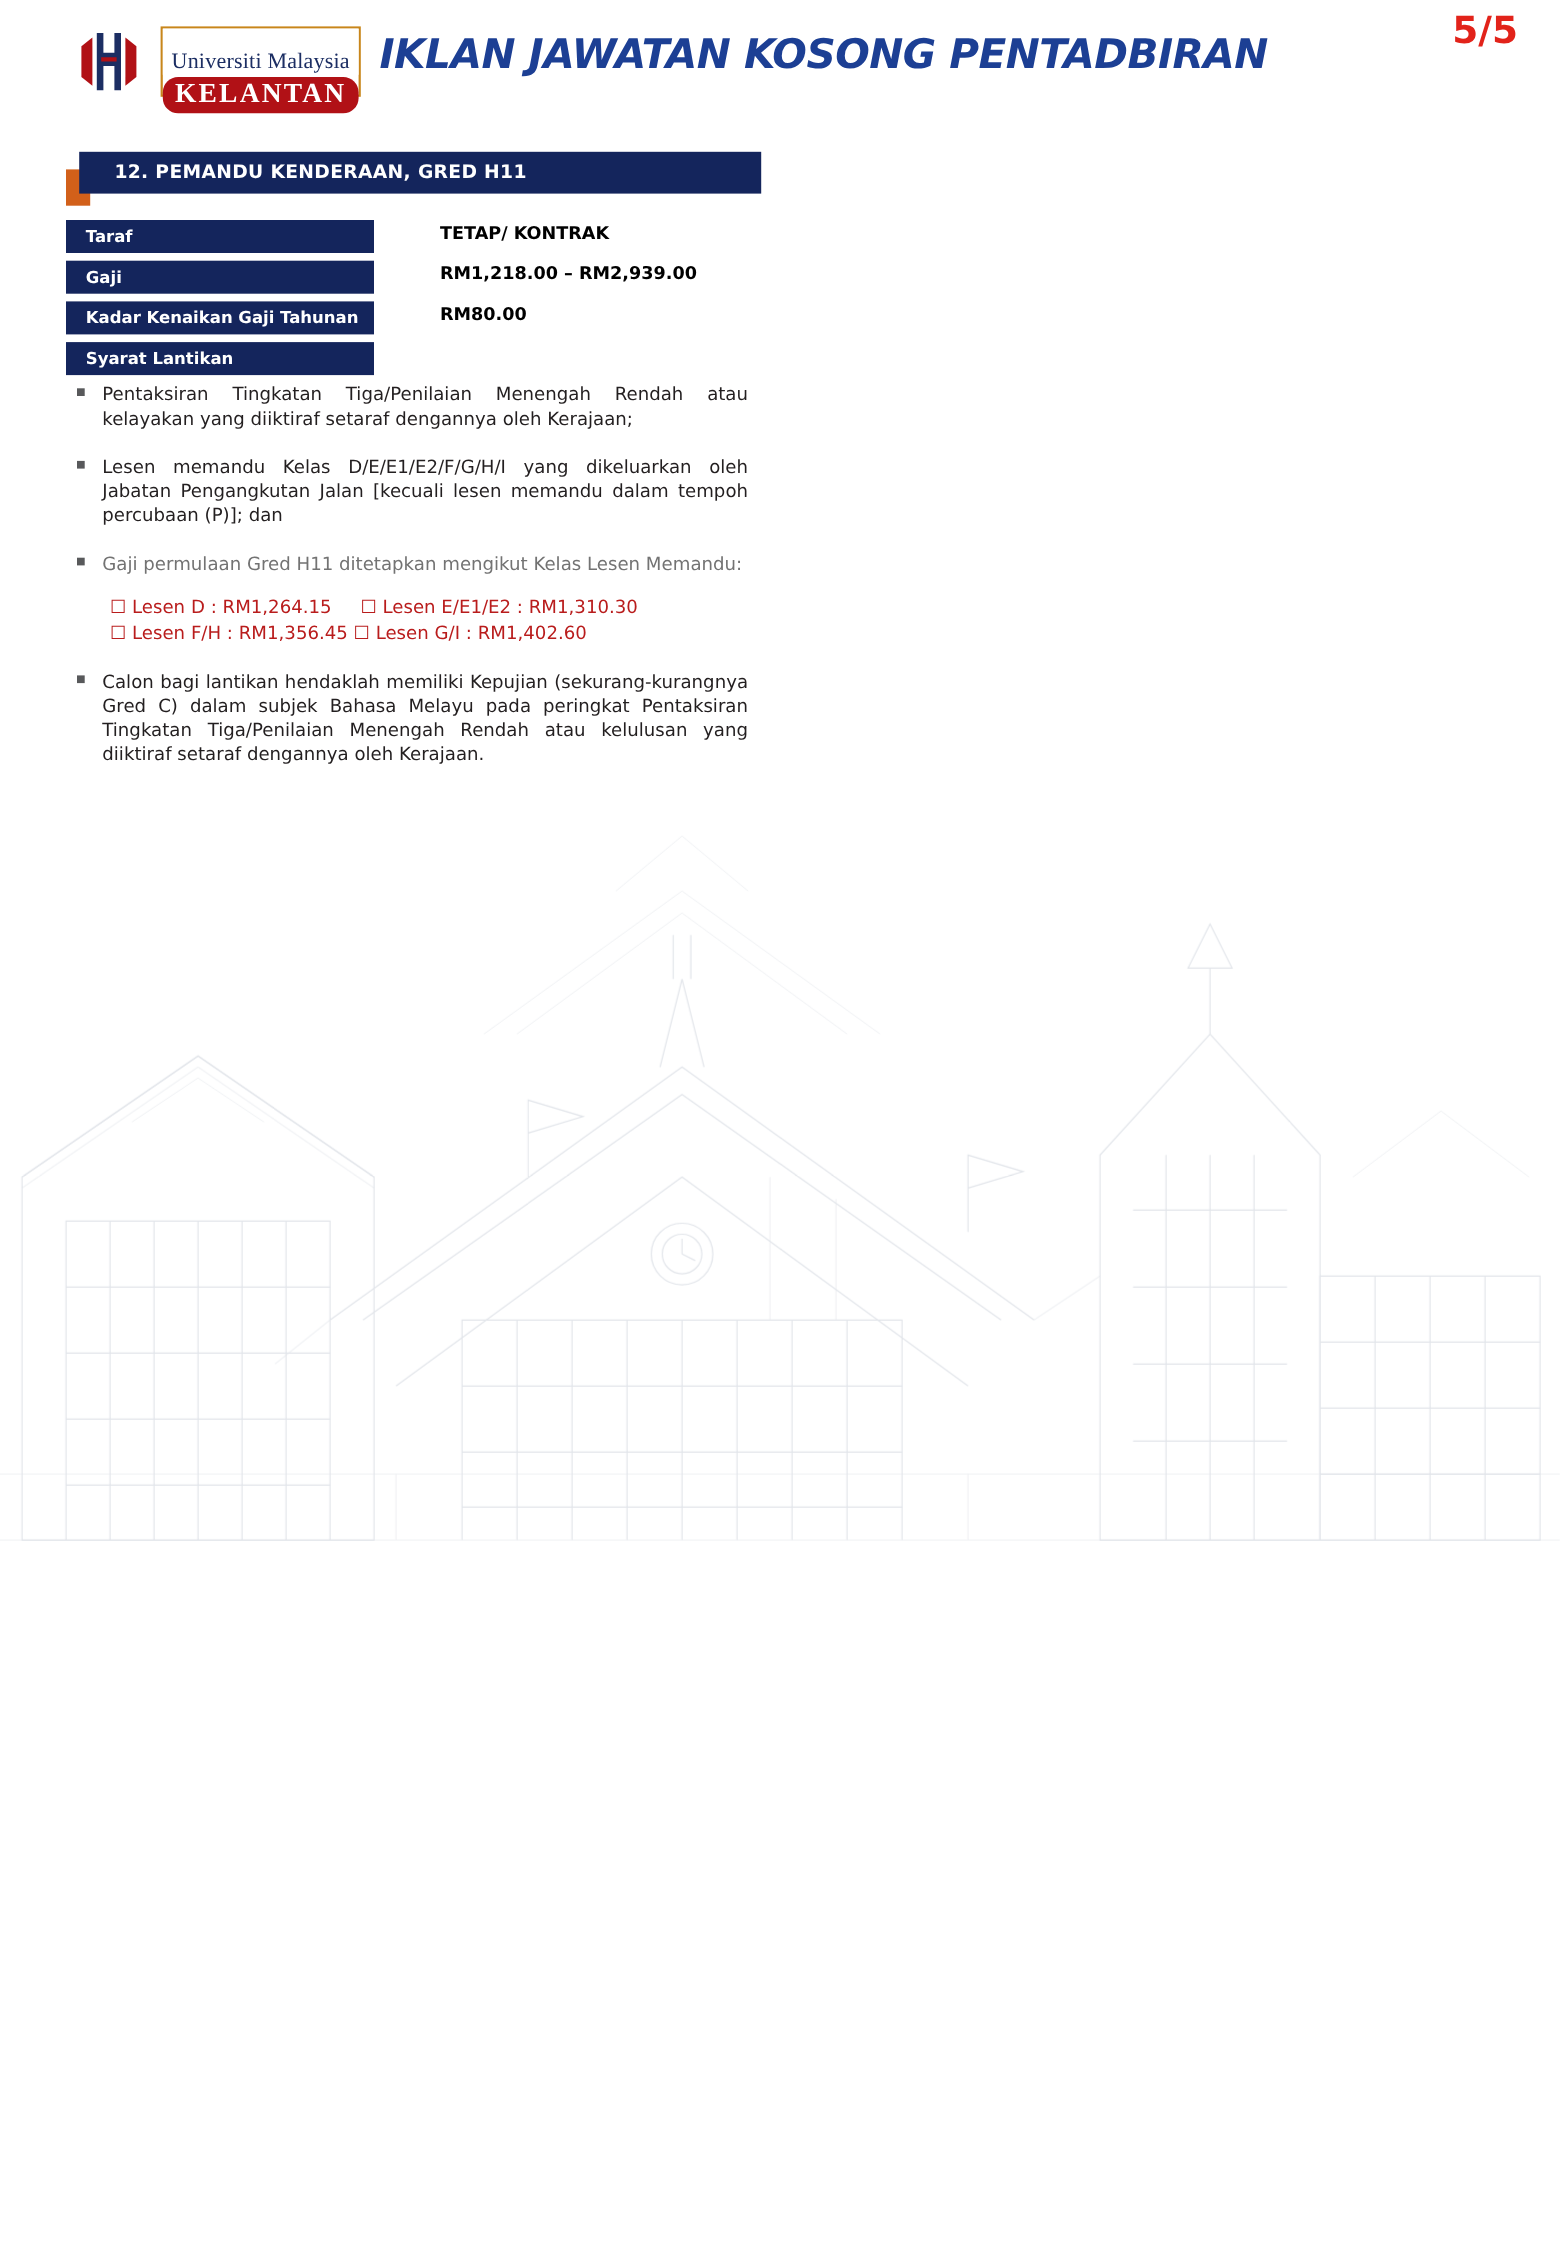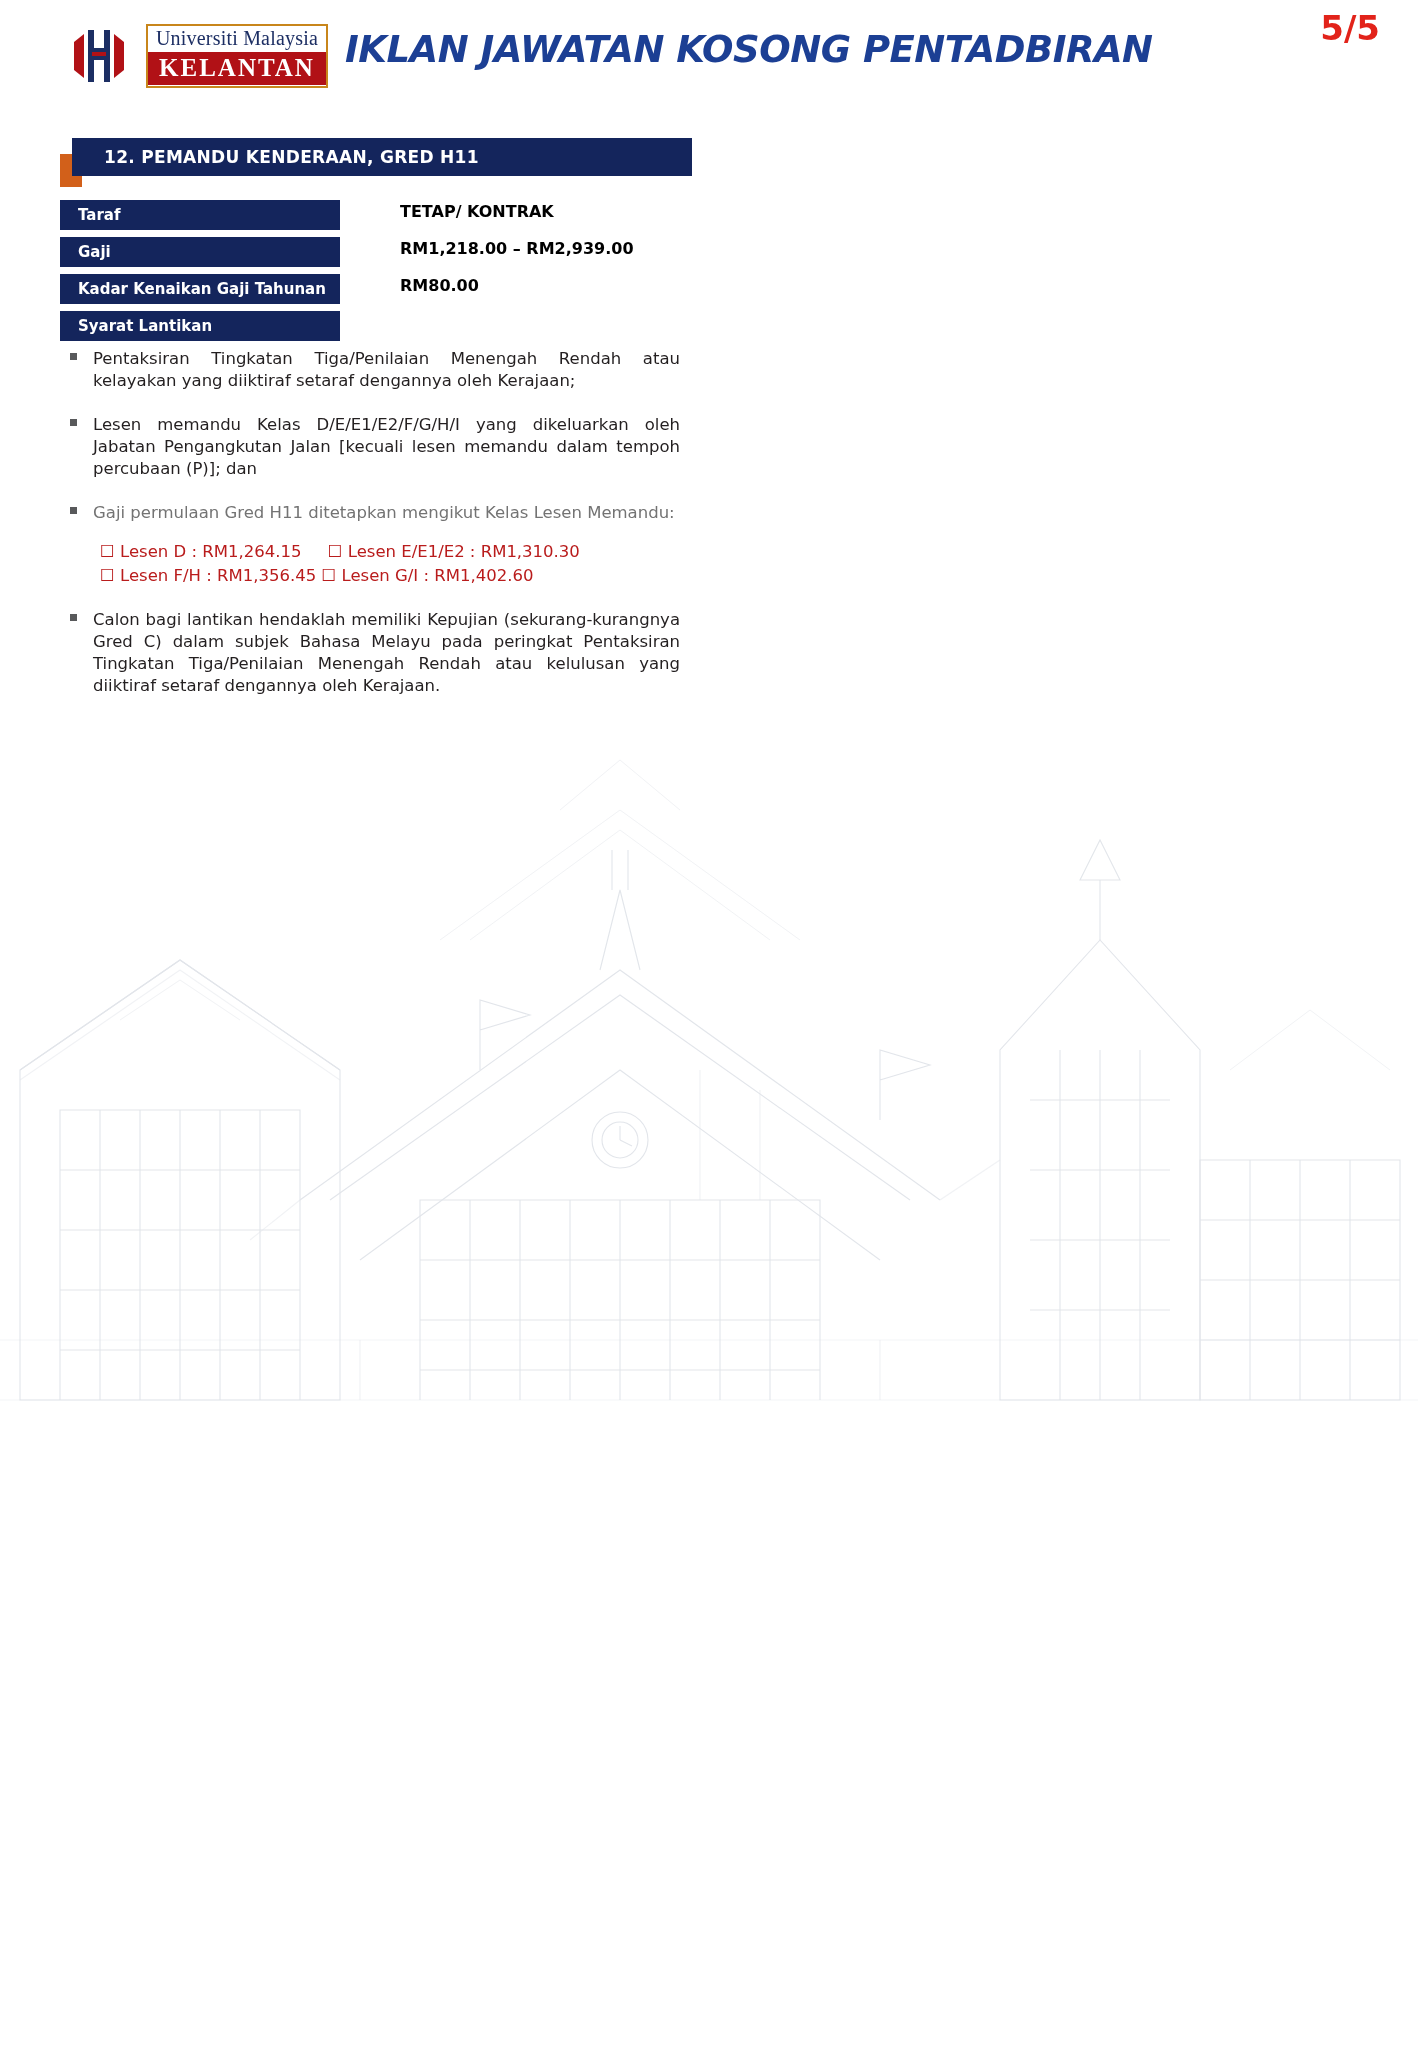--- a/index.html
+++ b/index.html
@@ -57,34 +57,35 @@
     background: #ffffff;
     box-sizing: border-box;
   }
   .logo-block .uni {
     display: block;
     text-align: center;
     font-family: "Liberation Serif", serif;
     font-size: 20px;
     color: #1c2e63;
     background: #ffffff;
-    padding-top: 1px;
+    padding-top: 19px;
     letter-spacing: 0.2px;
   }
   .logo-block .kel {
     display: block;
     text-align: center;
     font-family: "Liberation Serif", serif;
     font-weight: bold;
     font-size: 25px;
     letter-spacing: 2px;
     color: #ffffff;
     background: #b11116;
     margin-top: 2px;
     padding: 2px 0 3px 0;
+    border-radius: 14px;
   }
   .header-title {
     position: absolute;
     left: 345px;
     top: 28px;
     font-size: 37px;
     font-weight: bold;
     font-style: italic;
     letter-spacing: -0.5px;
     color: #1c3f94;

